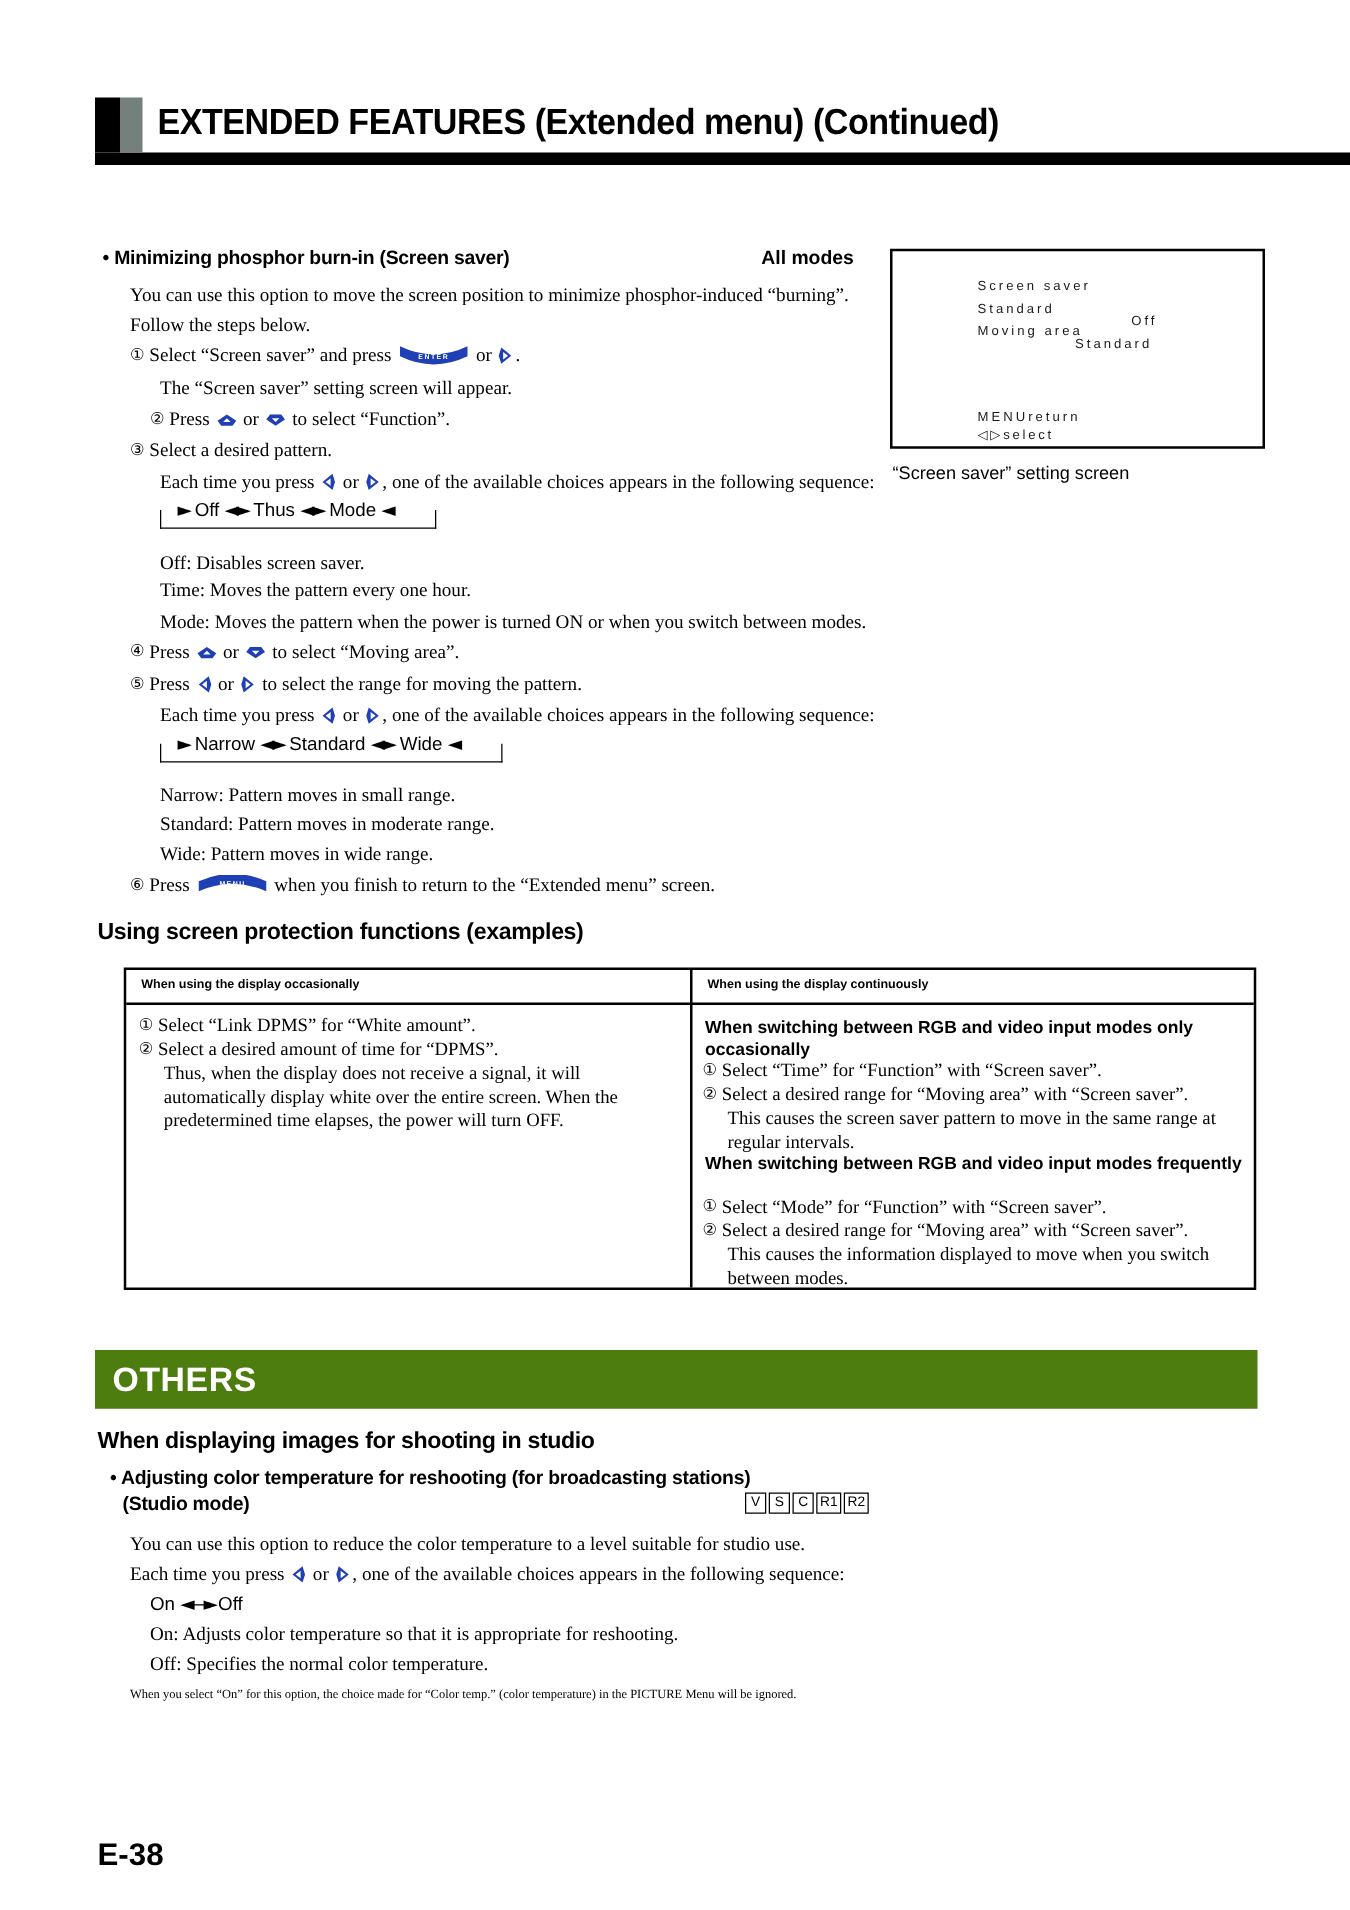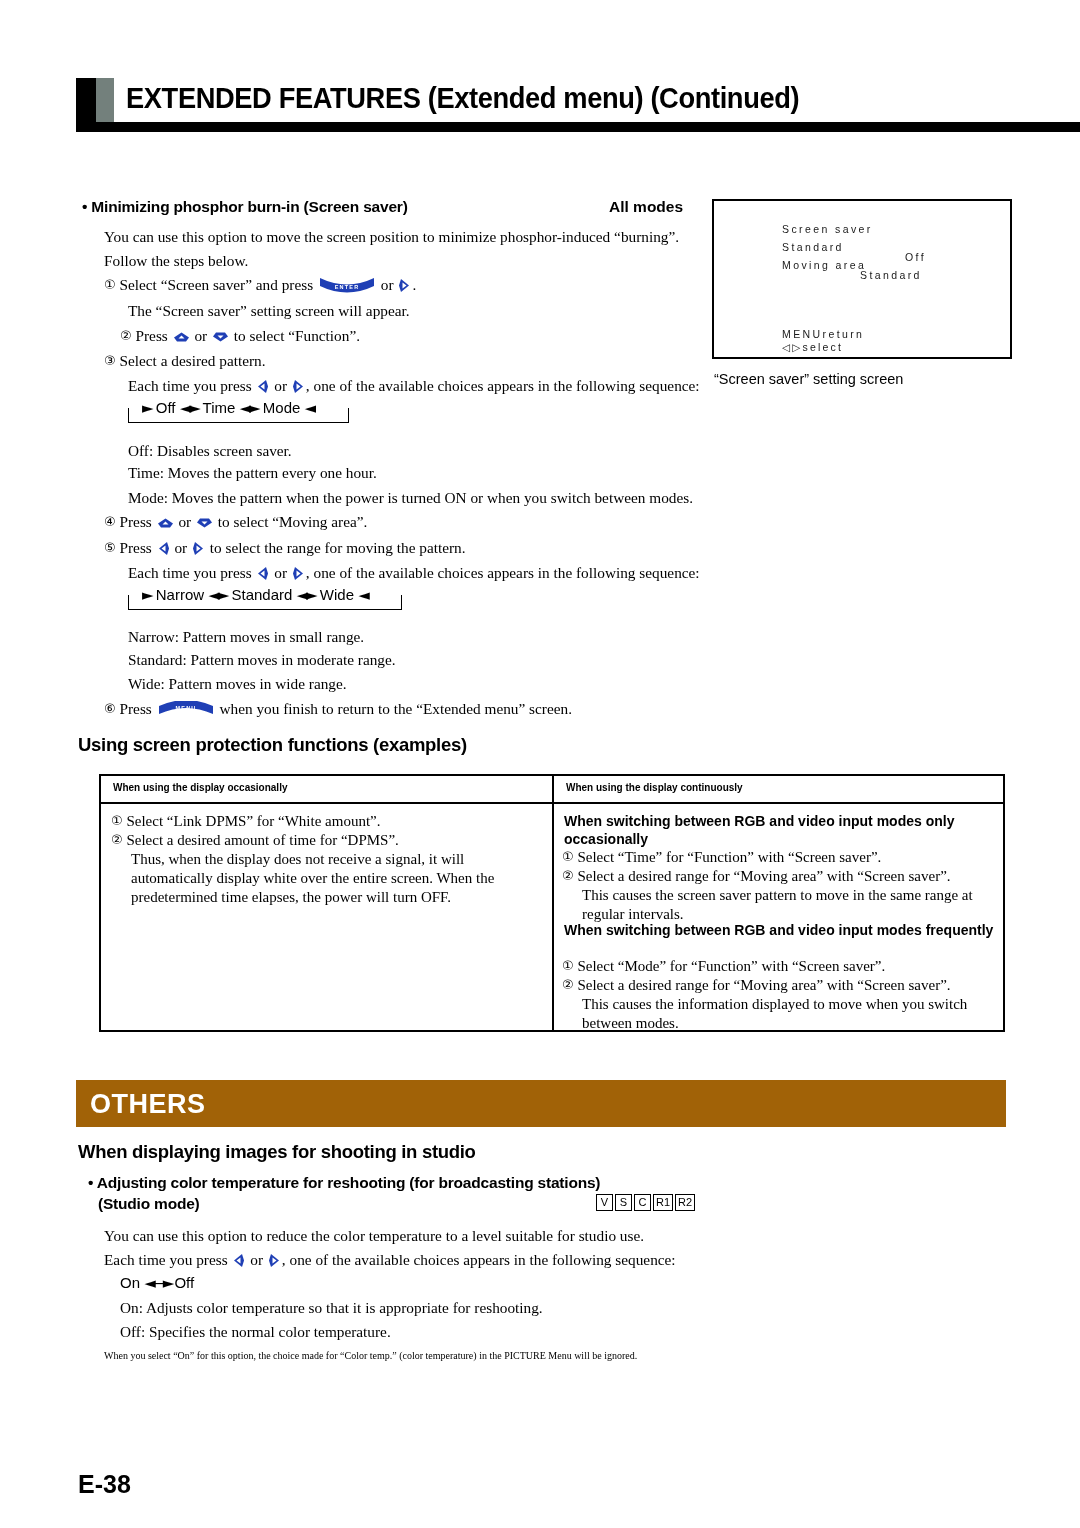--- a/index.html
+++ b/index.html
@@ -241,21 +241,21 @@
     line-height: 19px;
   }
 
   
   .othersbar {
     position: absolute;
     left: 76px;
     top: 1080px;
     width: 930px;
     height: 47px;
-    background: #a16207;
+    background: #4d7c0f;
   }
   .othersbar span {
     position: absolute;
     left: 14px;
     top: 9px;
     color: #ffffff;
     font-family: "Liberation Sans", sans-serif;
     font-weight: bold;
     font-size: 27px;
     letter-spacing: 0.5px;
@@ -377,21 +377,21 @@
         <path d="M4.5 4.5 L8.5 7.5 L4.5 10.5 Z" fill="#ffffff"></path>
       </svg>
     </span><span>, one of the available choices appears in the following sequence:</span>
   </div>
 
   <div class="seqbox" style="left:128px; top:398px;">
     <div class="seqline">
       <span class="arrowglyph">►</span>
       <span>Off</span>
       <span class="arrowglyph">◄►</span>
-      <span>Time</span>
+      <span>Thus</span>
       <span class="arrowglyph">◄►</span>
       <span>Mode</span>
       <span class="arrowglyph">◄</span>
     </div>
     <div class="seq-u" style="left:0px; top:10px; width:219px;"></div>
   </div>
 
   <div class="body-line" style="left:128px; top:442px;">Off: Disables screen saver.</div>
   <div class="body-line" style="left:128px; top:464px;">Time: Moves the pattern every one hour.</div>
   <div class="body-line" style="left:128px; top:489px;">Mode: Moves the pattern when the power is turned ON or when you switch between modes.</div>

